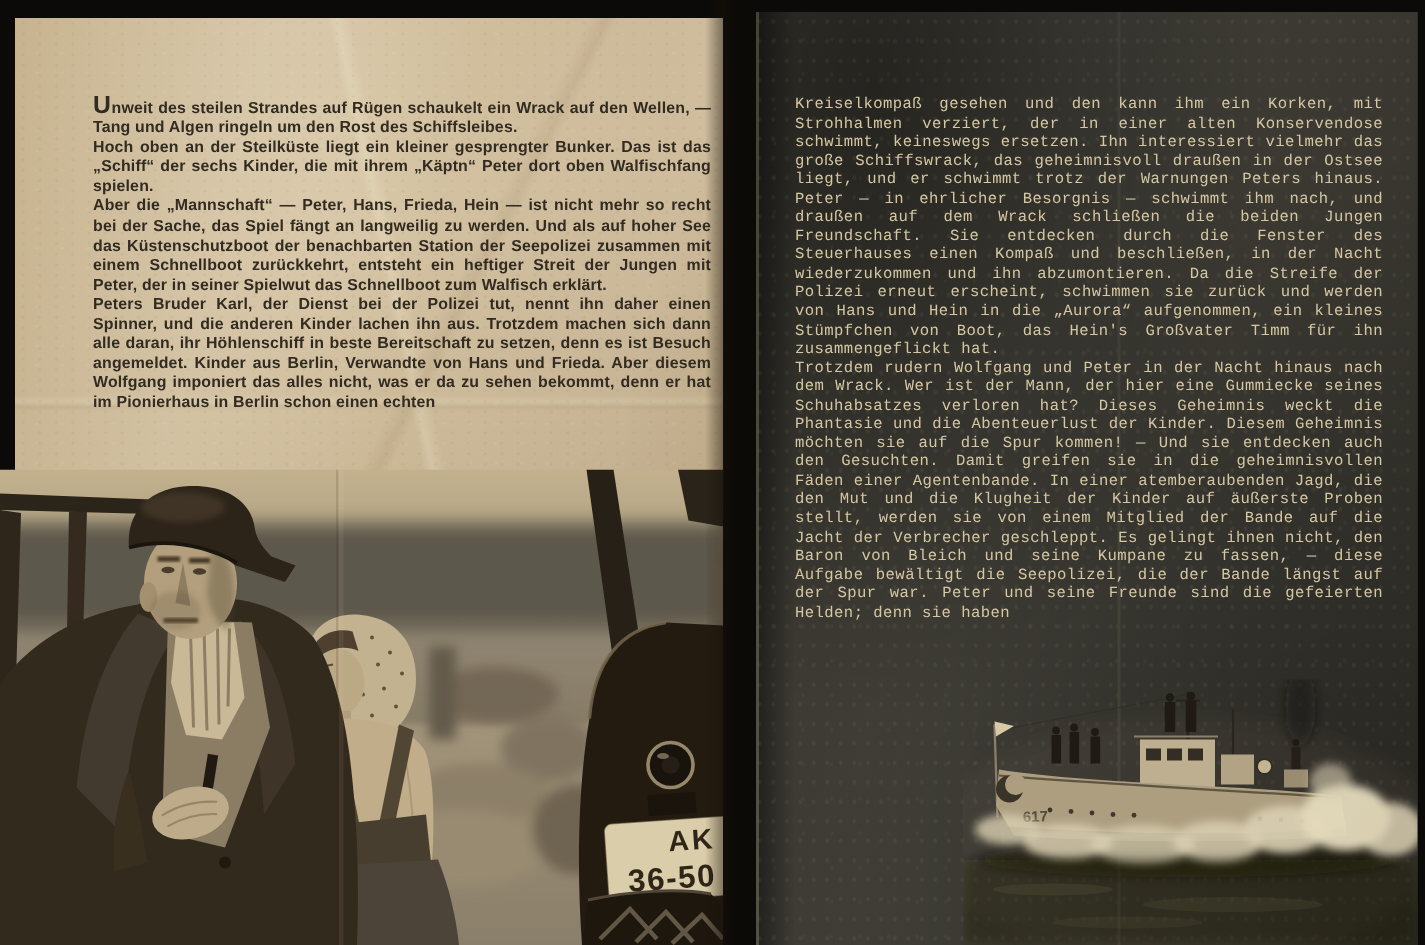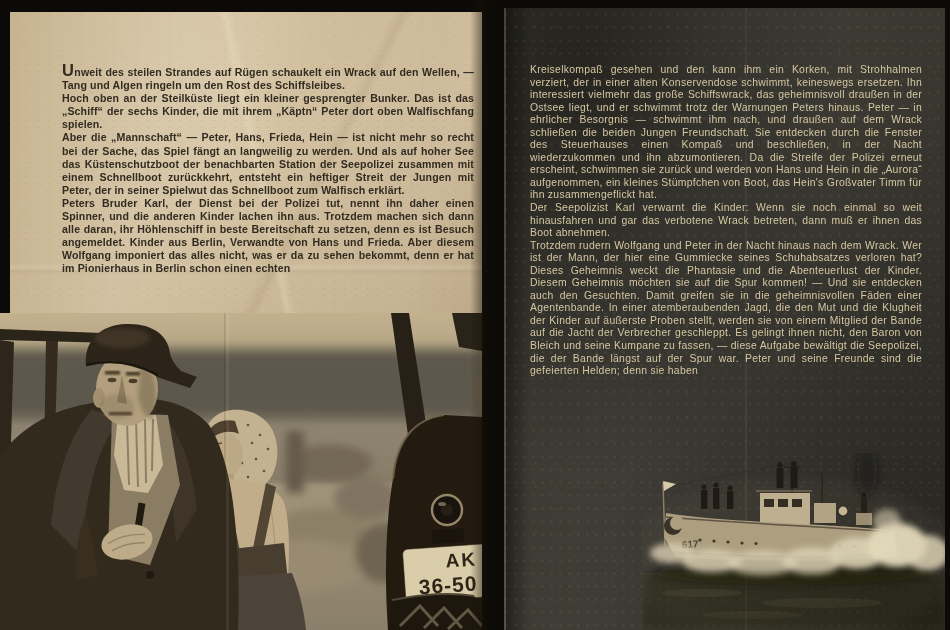--- a/index.html
+++ b/index.html
@@ -73,21 +73,21 @@
     position:absolute;left:4px;top:0;width:24px;height:100%;
     background:linear-gradient(90deg, rgba(0,0,0,.42), rgba(0,0,0,0));
   }
   .page-right-crease{
     position:absolute;left:243px;top:0;width:2px;height:100%;
     background:linear-gradient(rgba(222,208,172,.05), rgba(222,208,172,.09));
   }
   .right-text{
     position:absolute;left:28px;top:56px;width:392px;
     color:#d5c7a2;font-size:10.4px;line-height:12.55px;font-weight:400;
-    letter-spacing:.28px;text-align:justify;
+    letter-spacing:.28px;text-align:justify;font-family:Liberation Mono, monospace;
   }
   .right-text p{margin:0;text-align-last:left;}
   .photo-right{
     position:absolute;left:140px;top:445px;width:303px;height:177px;
   }
   .photo-right svg{display:block;overflow:hidden;}
 </style>
 </head>
 <body>
 
@@ -249,21 +249,20 @@
 <div class="spine"></div>
 
 <div class="page-right">
   <div class="page-right-edge"></div>
   <div class="page-right-edge-shadow"></div>
   <div class="page-right-crease"></div>
   <div class="dark-grain"></div>
 
   <div class="right-text">
       <p class="story-par">Kreiselkompaß gesehen und den kann ihm ein Korken, mit Strohhalmen verziert, der in einer alten Konservendose schwimmt, keineswegs ersetzen. Ihn interessiert vielmehr das große Schiffswrack, das geheimnisvoll draußen in der Ostsee liegt, und er schwimmt trotz der Warnungen Peters hinaus. Peter — in ehrlicher Besorgnis — schwimmt ihm nach, und draußen auf dem Wrack schließen die beiden Jungen Freundschaft. Sie entdecken durch die Fenster des Steuerhauses einen Kompaß und beschließen, in der Nacht wiederzukommen und ihn abzumontieren. Da die Streife der Polizei erneut erscheint, schwimmen sie zurück und werden von Hans und Hein in die „Aurora“ aufgenommen, ein kleines Stümpfchen von Boot, das Hein's Großvater Timm für ihn zusammengeflickt hat.</p>
-      <p class="story-par">Der Seepolizist Karl verwarnt die Kinder: Wenn sie noch einmal so weit hinausfahren und gar das verbotene Wrack betreten, dann muß er ihnen das Boot abnehmen.</p>
       <p class="story-par">Trotzdem rudern Wolfgang und Peter in der Nacht hinaus nach dem Wrack. Wer ist der Mann, der hier eine Gummiecke seines Schuhabsatzes verloren hat? Dieses Geheimnis weckt die Phantasie und die Abenteuerlust der Kinder. Diesem Geheimnis möchten sie auf die Spur kommen! — Und sie entdecken auch den Gesuchten. Damit greifen sie in die geheimnisvollen Fäden einer Agentenbande. In einer atemberaubenden Jagd, die den Mut und die Klugheit der Kinder auf äußerste Proben stellt, werden sie von einem Mitglied der Bande auf die Jacht der Verbrecher geschleppt. Es gelingt ihnen nicht, den Baron von Bleich und seine Kumpane zu fassen, — diese Aufgabe bewältigt die Seepolizei, die der Bande längst auf der Spur war. Peter und seine Freunde sind die gefeierten Helden; denn sie haben</p>
     </div>
 
   <div class="photo-right">
     <svg width="303" height="177" viewBox="0 0 303 177" xmlns="http://www.w3.org/2000/svg" style="overflow:hidden">
       <defs>
         <filter id="rb3" x="-30%" y="-30%" width="160%" height="160%">
             <feGaussianBlur stdDeviation="3"></feGaussianBlur>
           </filter>
         <filter id="rb4" x="-40%" y="-40%" width="180%" height="180%">

